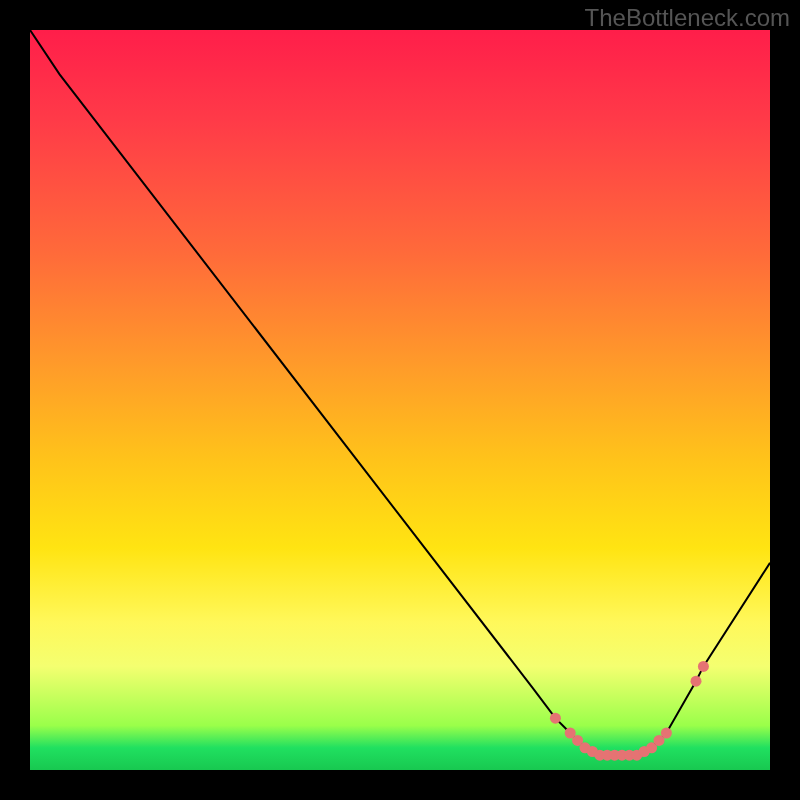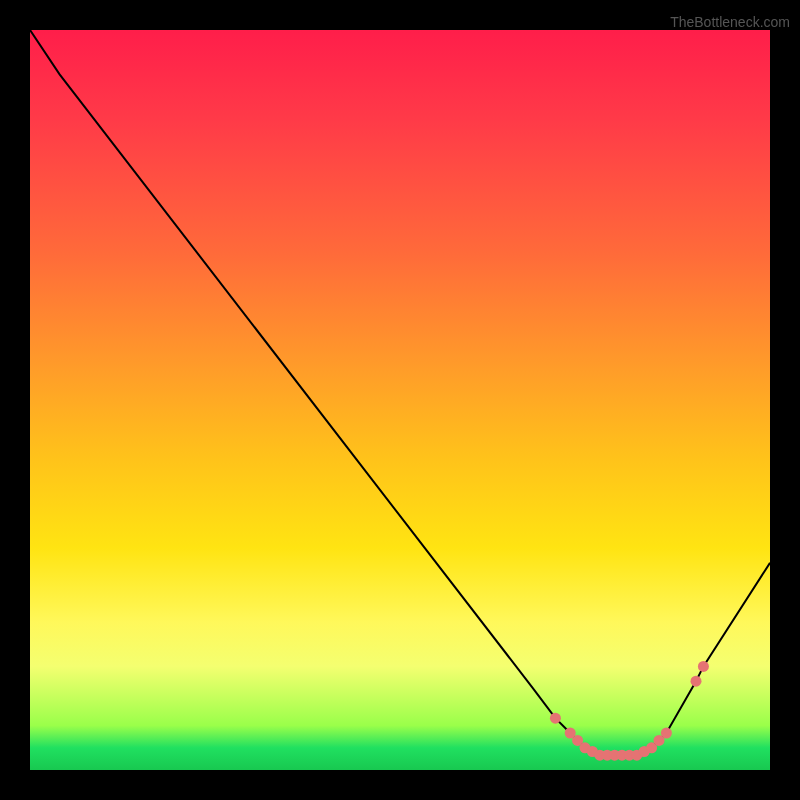--- a/index.html
+++ b/index.html
@@ -12,24 +12,24 @@
     position: relative;
   }
   .wrap {
     width: 800px;
     height: 800px;
     position: relative;
     background: #000;
   }
   .attribution {
     position: absolute;
-    top: 14px;
+    top: 4px;
     right: 10px;
     color: #555;
-    font-size: 14px;
+    font-size: 24px;
     font-weight: 500;
     z-index: 10;
   }
   .plot {
     position: absolute;
     left: 30px;
     top: 30px;
     width: 740px;
     height: 740px;
     

